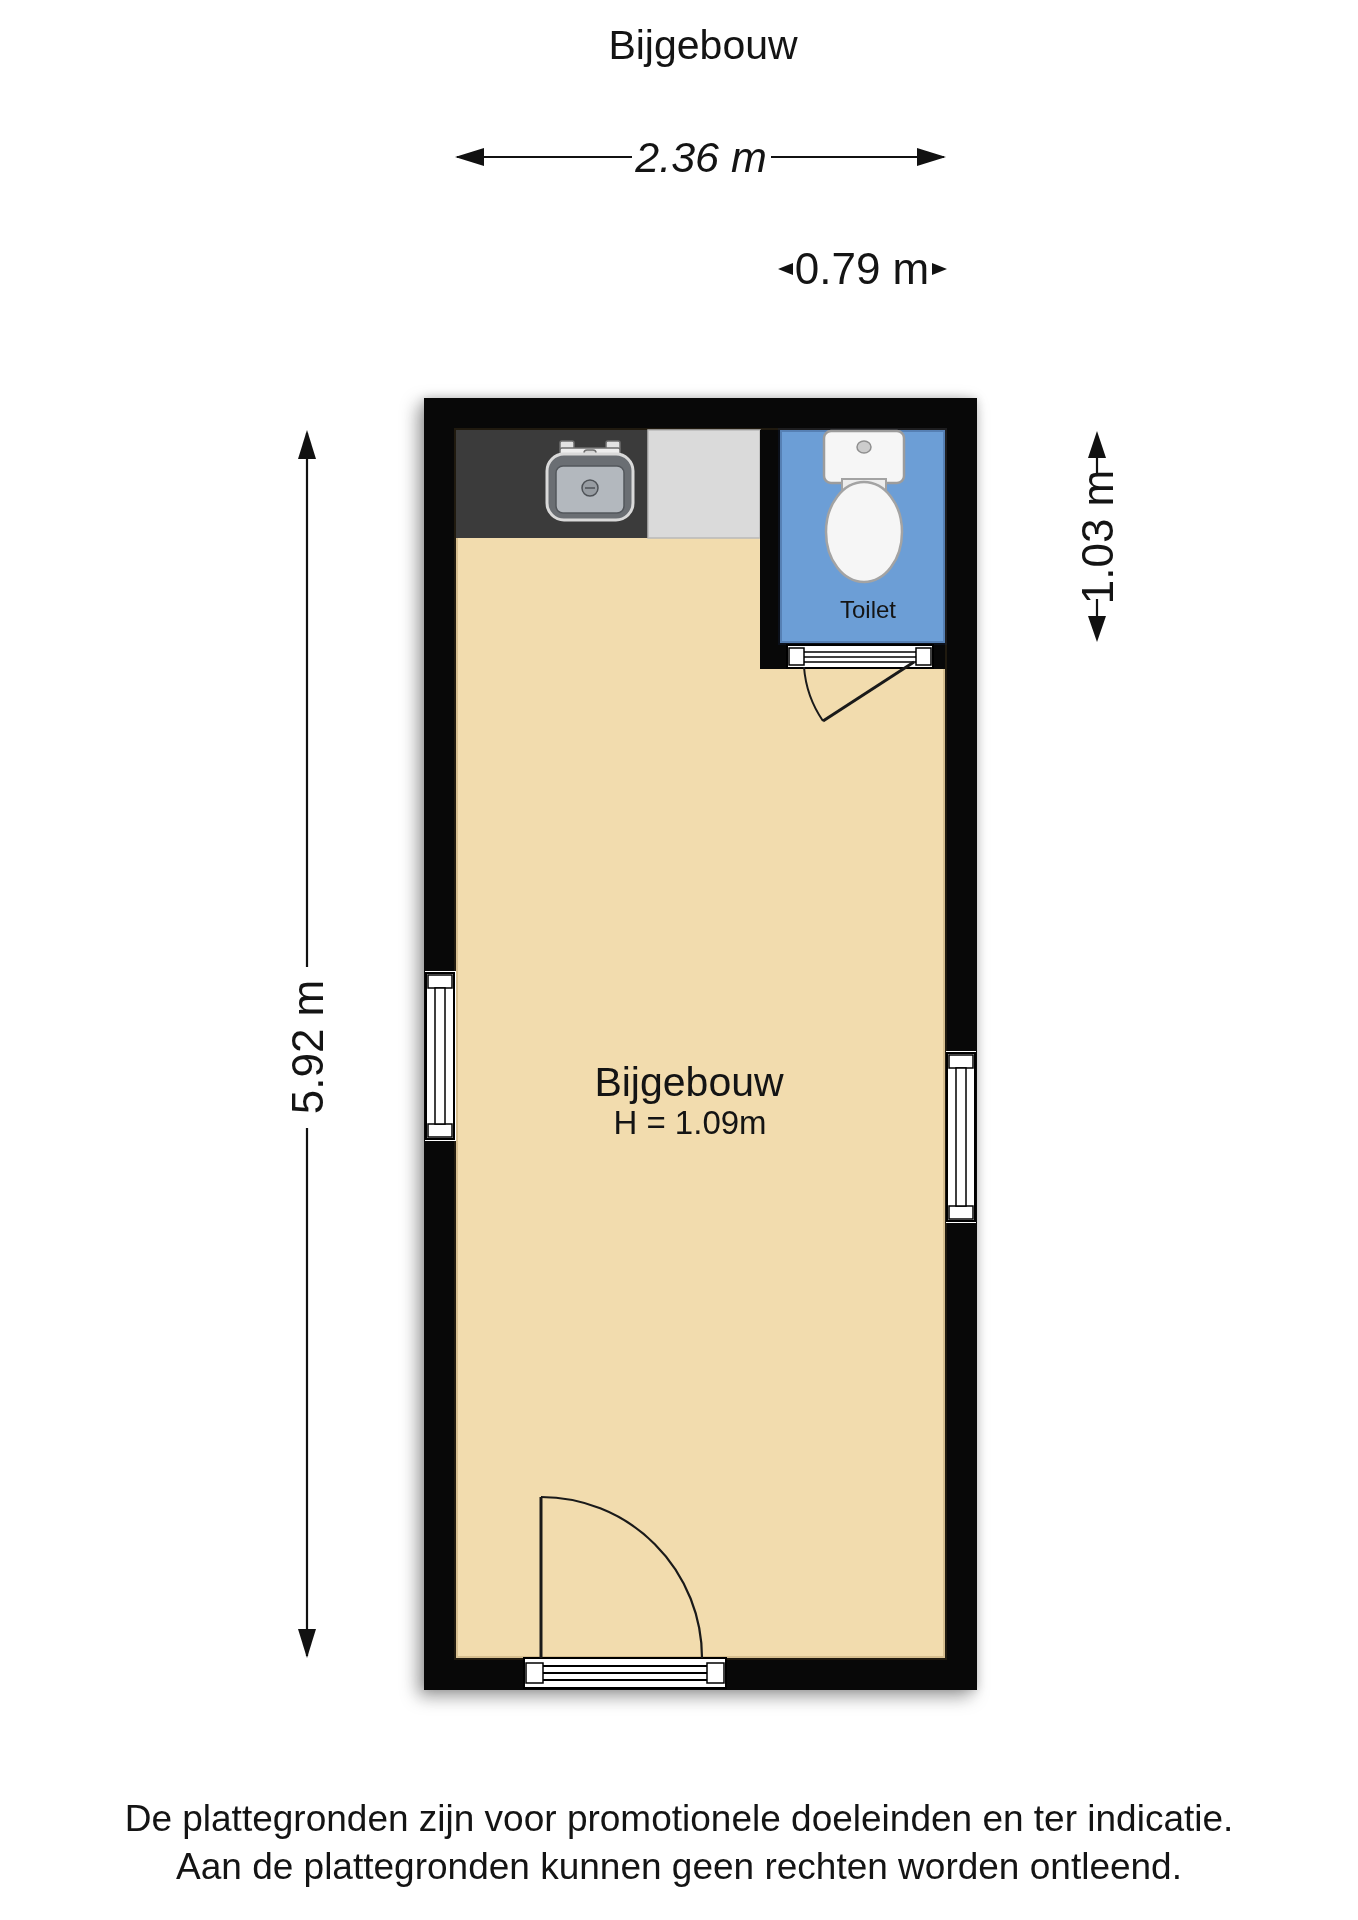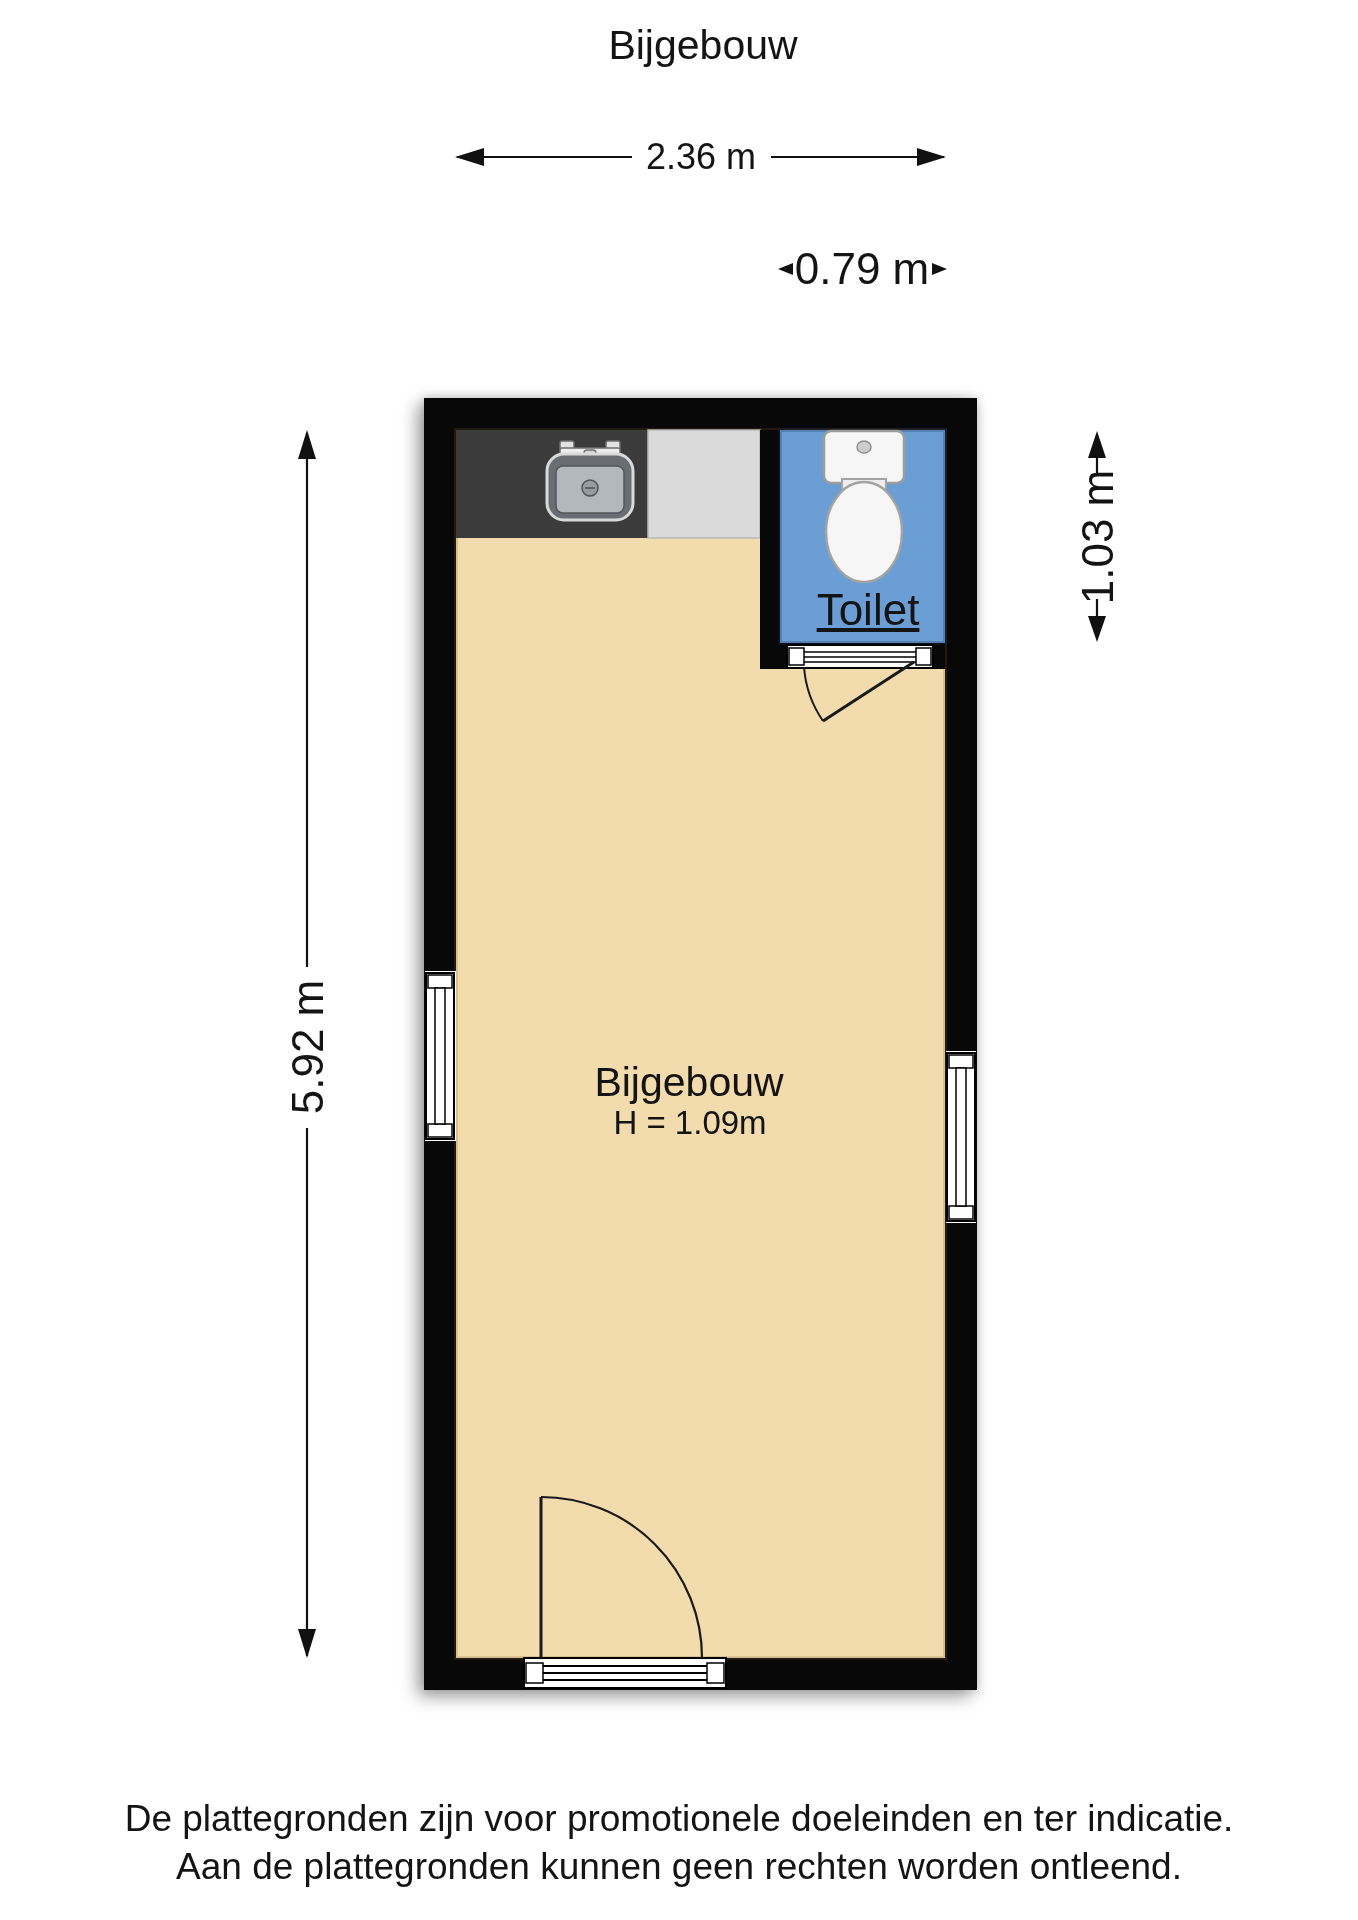--- a/index.html
+++ b/index.html
@@ -114,30 +114,30 @@
     <g stroke="#111111" fill="#111111">
       <line x1="1097" y1="455" x2="1097" y2="474" stroke-width="2.2"></line>
       <line x1="1097" y1="599" x2="1097" y2="618" stroke-width="2.2"></line>
       <polygon points="1097,431 1088,458 1106,458" stroke="none"></polygon>
       <polygon points="1097,642 1088,616 1106,616" stroke="none"></polygon>
     </g>
   </svg>
 
   <div class="lbl" style="left:703px;top:45px;font-size:41px;">Bijgebouw</div>
 
-  <div class="lbl" style="left:701px;top:157px;font-size:36px;">2.36 m</div>
+  <div class="lbl" style="left:701px;top:157px;font-size:43px;font-style:italic;">2.36 m</div>
 
   <div class="lbl" style="left:862px;top:269px;font-size:44px;text-align:center;">0.79 m</div>
 
   <div class="lbl rot" style="left:308px;top:1047px;font-size:44px;">5.92 m</div>
 
   <div class="lbl rot" style="left:1098px;top:537px;font-size:44px;">1.03 m</div>
 
   <div class="lbl" style="left:689px;top:1082px;font-size:41px;">Bijgebouw</div>
 
   <div class="lbl" style="left:690px;top:1122px;font-size:33px;">H = 1.09m</div>
 
-  <div class="lbl" style="left:868px;top:610px;font-size:44px;text-decoration:underline;">Toilet</div>
+  <div class="lbl" style="left:868px;top:610px;font-size:24px;">Toilet</div>
 
   <div class="lbl" style="left:679px;top:1866px;font-size:37px;">Aan de plattegronden kunnen geen rechten worden ontleend.</div>
 
   <div class="lbl" style="left:679px;top:1818px;font-size:37px;">De plattegronden zijn voor promotionele doeleinden en ter indicatie.</div>
 </div>
 
 </body></html>

